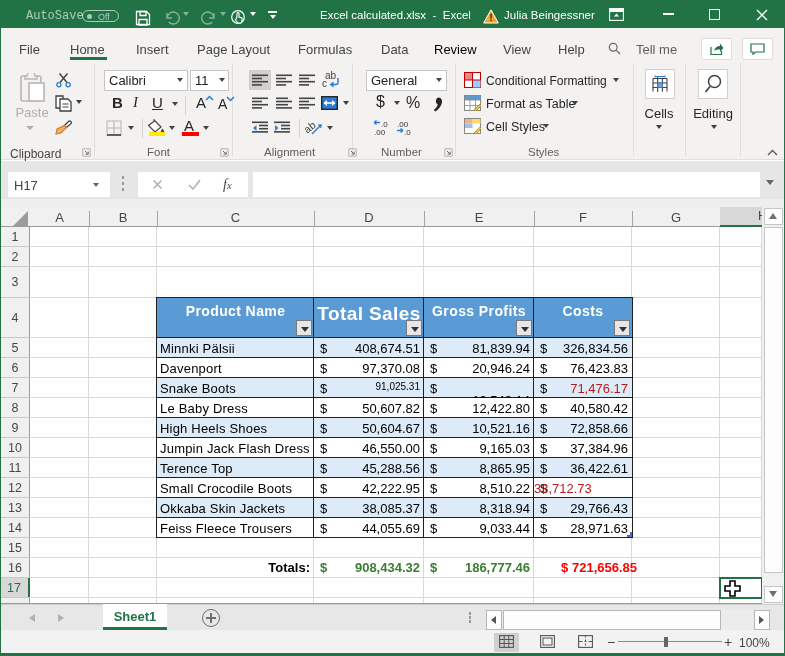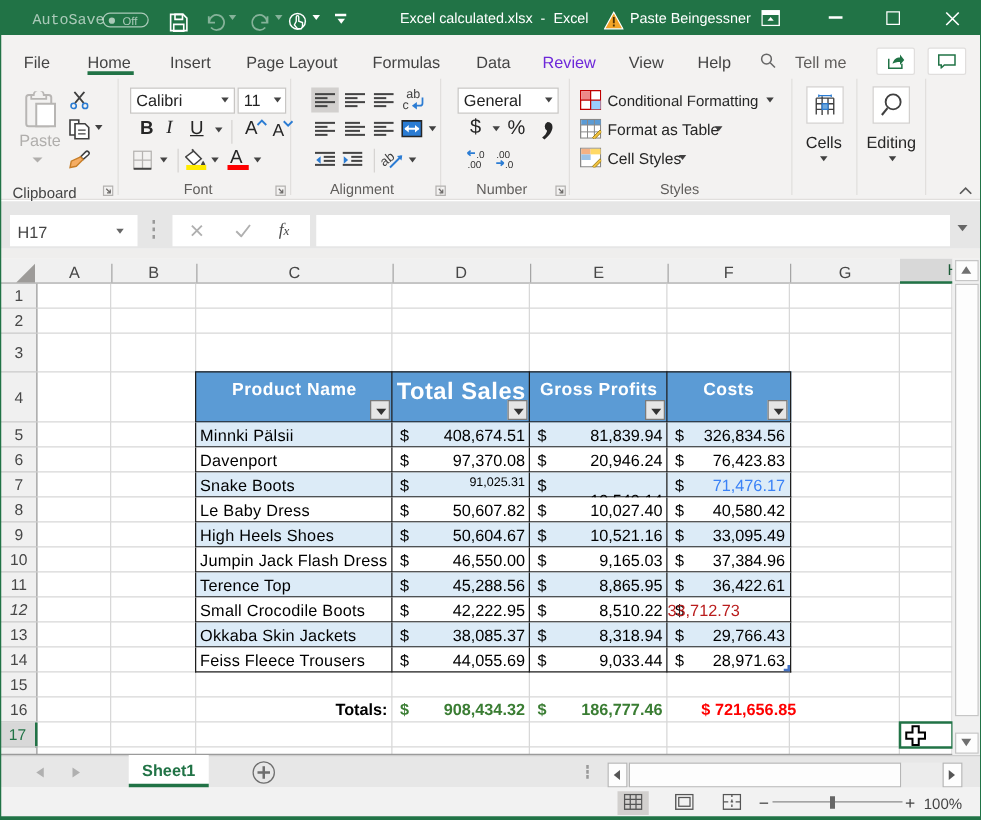--- a/index.html
+++ b/index.html
@@ -37,40 +37,40 @@
 
 <div class="ab" style="left:268px;top:11px;width:9px;height:1.6px;background:#fff;"></div>
 <div class="ab" style="left:269.5px;top:15px;width:0;height:0;border-left:3px solid transparent;border-right:3px solid transparent;border-top:4px solid #fff;"></div>
 <div class="ab" style="left:320px;top:9px;color:#fff;font-size:11.5px;">Excel calculated.xlsx &nbsp;-&nbsp; Excel</div>
 
 <svg class="ab" style="left:483px;top:9px" width="16" height="15" viewBox="0 0 16 15">
     <path d="M8 0.8 15.3 14H0.7z" fill="#F3A427" stroke="#fff" stroke-width="1"></path>
     <rect x="7.3" y="4.6" width="1.5" height="5" fill="#4d3205"></rect>
     <rect x="7.3" y="10.6" width="1.5" height="1.6" fill="#4d3205"></rect>
   </svg>
-<div class="ab" style="left:504px;top:9px;color:#fff;font-size:11.5px;">Paste Beingessner</div>
+<div class="ab" style="left:504px;top:9px;color:#fff;font-size:11.5px;">Julia Beingessner</div>
 
 <svg class="ab" style="left:609px;top:8px" width="15" height="13" viewBox="0 0 15 13">
     <rect x="0.6" y="0.6" width="13.8" height="11.8" fill="none" stroke="#fff" stroke-width="1.1"></rect>
     <rect x="0.6" y="0.6" width="13.8" height="3.4" fill="#fff"></rect>
     <path d="M7.5 5.6 10 8.6H5z" fill="#fff"></path>
   </svg>
 <div class="ab" style="left:663px;top:13px;width:11px;height:1.5px;background:#fff;"></div>
 <div class="ab" style="left:709px;top:8.5px;width:11px;height:11px;border:1.2px solid #fff;"></div>
 <svg class="ab" style="left:756px;top:9px" width="12" height="12" viewBox="0 0 12 12">
     <path d="M1 1l10 10M11 1L1 11" stroke="#fff" stroke-width="1.3"></path>
   </svg>
 <div class="ab" style="left:0;top:28px;width:785px;height:32px;background:#f3f2f1;"></div>
 <div class="ab" style="left:19px;top:42px;font-size:13px;color:#444;">File</div>
 <div class="ab" style="left:70px;top:42px;font-size:13px;color:#444;">Home</div>
 <div class="ab" style="left:136px;top:42px;font-size:13px;color:#444;">Insert</div>
 <div class="ab" style="left:197px;top:42px;font-size:13px;color:#444;">Page Layout</div>
 <div class="ab" style="left:298px;top:42px;font-size:13px;color:#444;">Formulas</div>
 <div class="ab" style="left:381px;top:42px;font-size:13px;color:#444;">Data</div>
-<div class="ab" style="left:434px;top:42px;font-size:13px;color:#6d28d9;">Review</div>
+<div class="ab" style="left:434px;top:42px;font-size:13px;color:#000000;">Review</div>
 <div class="ab" style="left:503px;top:42px;font-size:13px;color:#444;">View</div>
 <div class="ab" style="left:558px;top:42px;font-size:13px;color:#444;">Help</div>
 <div class="ab" style="left:70px;top:57px;width:37px;height:3px;background:#217346;"></div>
 <svg class="ab" style="left:608px;top:42px" width="13" height="13" viewBox="0 0 13 13">
     <circle cx="5.2" cy="5.2" r="3.9" fill="none" stroke="#666" stroke-width="1.2"></circle>
     <path d="M8.2 8.2 12 12" stroke="#666" stroke-width="1.2"></path>
   </svg>
 <div class="ab" style="left:636px;top:42px;font-size:13px;color:#605e5c;">Tell me</div>
 <div class="ab" style="left:701px;top:38px;width:31px;height:22px;background:#fff;border:1px solid #e0dedd;border-radius:2px;"></div>
 <svg class="ab" style="left:709px;top:42px" width="15" height="14" viewBox="0 0 15 14">
@@ -361,21 +361,21 @@
 <div class="ab" style="left:0;top:378px;width:30px;height:20px;color:#474747;font-size:12.5px;text-align:center;line-height:20px;">7</div>
 <div class="ab" style="left:0;top:397px;width:30px;height:1px;background:#c9c9c9;"></div>
 <div class="ab" style="left:0;top:398px;width:30px;height:20px;color:#474747;font-size:12.5px;text-align:center;line-height:20px;">8</div>
 <div class="ab" style="left:0;top:417px;width:30px;height:1px;background:#c9c9c9;"></div>
 <div class="ab" style="left:0;top:418px;width:30px;height:20px;color:#474747;font-size:12.5px;text-align:center;line-height:20px;">9</div>
 <div class="ab" style="left:0;top:437px;width:30px;height:1px;background:#c9c9c9;"></div>
 <div class="ab" style="left:0;top:438px;width:30px;height:20px;color:#474747;font-size:12.5px;text-align:center;line-height:20px;">10</div>
 <div class="ab" style="left:0;top:457px;width:30px;height:1px;background:#c9c9c9;"></div>
 <div class="ab" style="left:0;top:458px;width:30px;height:20px;color:#474747;font-size:12.5px;text-align:center;line-height:20px;">11</div>
 <div class="ab" style="left:0;top:477px;width:30px;height:1px;background:#c9c9c9;"></div>
-<div class="ab" style="left:0;top:478px;width:30px;height:20px;color:#474747;font-size:12.5px;text-align:center;line-height:20px;font-style:italic;">12</div>
+<div class="ab" style="left:0;top:478px;width:30px;height:20px;color:#474747;font-size:12.5px;text-align:center;line-height:20px;">12</div>
 <div class="ab" style="left:0;top:497px;width:30px;height:1px;background:#c9c9c9;"></div>
 <div class="ab" style="left:0;top:498px;width:30px;height:20px;color:#474747;font-size:12.5px;text-align:center;line-height:20px;">13</div>
 <div class="ab" style="left:0;top:517px;width:30px;height:1px;background:#c9c9c9;"></div>
 <div class="ab" style="left:0;top:518px;width:30px;height:20px;color:#474747;font-size:12.5px;text-align:center;line-height:20px;">14</div>
 <div class="ab" style="left:0;top:537px;width:30px;height:1px;background:#c9c9c9;"></div>
 <div class="ab" style="left:0;top:538px;width:30px;height:20px;color:#474747;font-size:12.5px;text-align:center;line-height:20px;">15</div>
 <div class="ab" style="left:0;top:557px;width:30px;height:1px;background:#c9c9c9;"></div>
 <div class="ab" style="left:0;top:558px;width:30px;height:20px;color:#474747;font-size:12.5px;text-align:center;line-height:20px;">16</div>
 <div class="ab" style="left:0;top:577px;width:30px;height:1px;background:#c9c9c9;"></div>
 <div class="ab" style="left:0;top:578px;width:30px;height:20px;background:#d8d8d8;border-right:2px solid #217346;color:#217346;font-size:12.5px;text-align:center;line-height:20px;">17</div>
@@ -451,43 +451,43 @@
 <div class="ab" style="left:156px;top:378px;width:477px;height:20px;background:#dcebf7;border-left:1px solid #1f1f1f;border-right:1px solid #1f1f1f;border-bottom:1px solid #1f1f1f;"></div>
 <div class="ab" style="left:160px;top:381px;font-size:13px;letter-spacing:.2px;color:#000;">Snake Boots</div>
 <div class="ab" style="left:313px;top:378px;width:1px;height:20px;background:#1f1f1f;"></div>
 <div class="ab" style="left:320px;top:381px;font-size:13px;color:#000;">$</div>
 <div class="ab" style="left:314px;top:381px;width:106px;text-align:right;font-size:10px;color:#000;">91,025.31</div>
 <div class="ab" style="left:423px;top:378px;width:1px;height:20px;background:#1f1f1f;"></div>
 <div class="ab" style="left:430px;top:381px;font-size:13px;color:#000;">$</div>
 <div class="ab" style="left:424px;top:393px;width:106px;text-align:right;font-size:13px;color:#000;">19,549.14</div>
 <div class="ab" style="left:533px;top:378px;width:1px;height:20px;background:#1f1f1f;"></div>
 <div class="ab" style="left:540px;top:381px;font-size:13px;color:#000;">$</div>
-<div class="ab" style="left:534px;top:381px;width:94px;text-align:right;font-size:13px;color:#3b82f6;">71,476.17</div>
+<div class="ab" style="left:534px;top:381px;width:94px;text-align:right;font-size:13px;color:#b91c1c;">71,476.17</div>
 <div class="ab" style="left:156px;top:398px;width:477px;height:20px;background:#fff;border-left:1px solid #1f1f1f;border-right:1px solid #1f1f1f;border-bottom:1px solid #1f1f1f;"></div>
 <div class="ab" style="left:160px;top:401px;font-size:13px;letter-spacing:.2px;color:#000;">Le Baby Dress</div>
 <div class="ab" style="left:313px;top:398px;width:1px;height:20px;background:#1f1f1f;"></div>
 <div class="ab" style="left:320px;top:401px;font-size:13px;color:#000;">$</div>
 <div class="ab" style="left:314px;top:401px;width:106px;text-align:right;font-size:13px;color:#000;">50,607.82</div>
 <div class="ab" style="left:423px;top:398px;width:1px;height:20px;background:#1f1f1f;"></div>
 <div class="ab" style="left:430px;top:401px;font-size:13px;color:#000;">$</div>
-<div class="ab" style="left:424px;top:401px;width:106px;text-align:right;font-size:13px;color:#000;">10,027.40</div>
+<div class="ab" style="left:424px;top:401px;width:106px;text-align:right;font-size:13px;color:#000;">12,422.80</div>
 <div class="ab" style="left:533px;top:398px;width:1px;height:20px;background:#1f1f1f;"></div>
 <div class="ab" style="left:540px;top:401px;font-size:13px;color:#000;">$</div>
 <div class="ab" style="left:534px;top:401px;width:94px;text-align:right;font-size:13px;color:#000;">40,580.42</div>
 <div class="ab" style="left:156px;top:418px;width:477px;height:20px;background:#dcebf7;border-left:1px solid #1f1f1f;border-right:1px solid #1f1f1f;border-bottom:1px solid #1f1f1f;"></div>
 <div class="ab" style="left:160px;top:421px;font-size:13px;letter-spacing:.2px;color:#000;">High Heels Shoes</div>
 <div class="ab" style="left:313px;top:418px;width:1px;height:20px;background:#1f1f1f;"></div>
 <div class="ab" style="left:320px;top:421px;font-size:13px;color:#000;">$</div>
 <div class="ab" style="left:314px;top:421px;width:106px;text-align:right;font-size:13px;color:#000;">50,604.67</div>
 <div class="ab" style="left:423px;top:418px;width:1px;height:20px;background:#1f1f1f;"></div>
 <div class="ab" style="left:430px;top:421px;font-size:13px;color:#000;">$</div>
 <div class="ab" style="left:424px;top:421px;width:106px;text-align:right;font-size:13px;color:#000;">10,521.16</div>
 <div class="ab" style="left:533px;top:418px;width:1px;height:20px;background:#1f1f1f;"></div>
 <div class="ab" style="left:540px;top:421px;font-size:13px;color:#000;">$</div>
-<div class="ab" style="left:534px;top:421px;width:94px;text-align:right;font-size:13px;color:#000;">33,095.49</div>
+<div class="ab" style="left:534px;top:421px;width:94px;text-align:right;font-size:13px;color:#000;">72,858.66</div>
 <div class="ab" style="left:156px;top:438px;width:477px;height:20px;background:#fff;border-left:1px solid #1f1f1f;border-right:1px solid #1f1f1f;border-bottom:1px solid #1f1f1f;"></div>
 <div class="ab" style="left:160px;top:441px;font-size:13px;letter-spacing:.2px;color:#000;">Jumpin Jack Flash Dress</div>
 <div class="ab" style="left:313px;top:438px;width:1px;height:20px;background:#1f1f1f;"></div>
 <div class="ab" style="left:320px;top:441px;font-size:13px;color:#000;">$</div>
 <div class="ab" style="left:314px;top:441px;width:106px;text-align:right;font-size:13px;color:#000;">46,550.00</div>
 <div class="ab" style="left:423px;top:438px;width:1px;height:20px;background:#1f1f1f;"></div>
 <div class="ab" style="left:430px;top:441px;font-size:13px;color:#000;">$</div>
 <div class="ab" style="left:424px;top:441px;width:106px;text-align:right;font-size:13px;color:#000;">9,165.03</div>
 <div class="ab" style="left:533px;top:438px;width:1px;height:20px;background:#1f1f1f;"></div>
 <div class="ab" style="left:540px;top:441px;font-size:13px;color:#000;">$</div>

